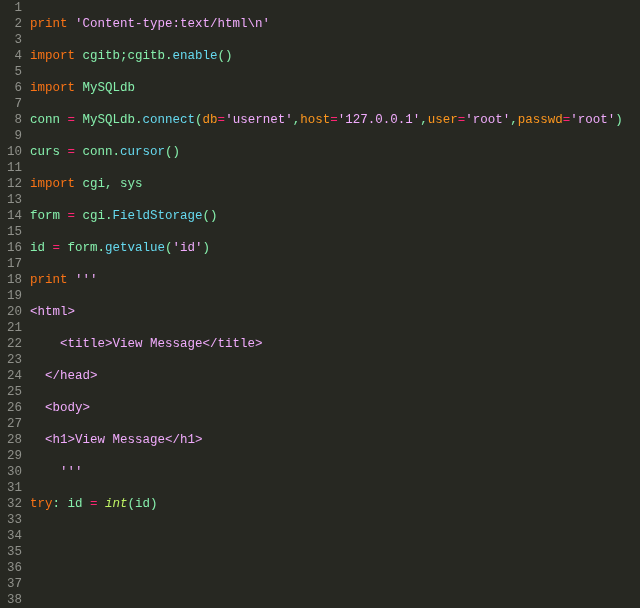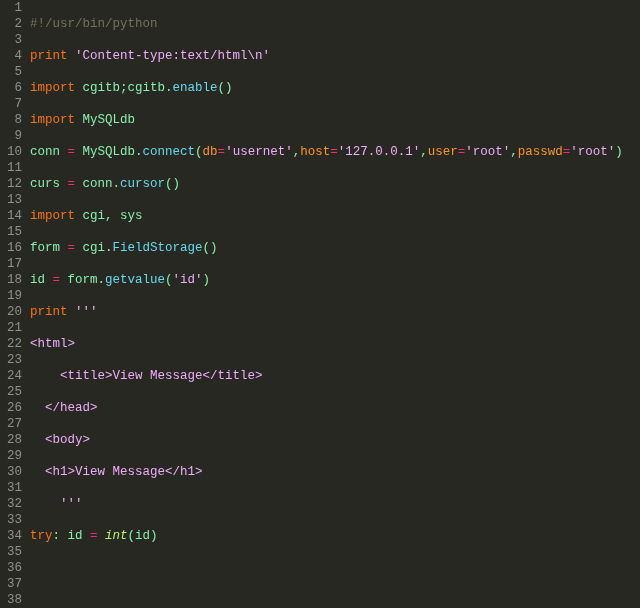--- a/index.html
+++ b/index.html
@@ -74,21 +74,20 @@
     <div>32</div>
     <div>33</div>
     <div>34</div>
     <div>35</div>
     <div>36</div>
     <div>37</div>
     <div>38</div>
 
   </div>
   <div class="code">
-<div class="line"><span class="c">#!/usr/bin/python</span></div>
 <div class="line"><span class="k">print</span> <span class="s">'Content-type:text/html\n'</span></div>
 <div class="line"><span class="k">import</span> <span class="n">cgitb</span><span class="n">;</span><span class="n">cgitb</span><span class="n">.</span><span class="f">enable</span><span class="n">()</span></div>
 <div class="line"><span class="k">import</span> <span class="n">MySQLdb</span></div>
 <div class="line"><span class="n">conn</span><span class="o"> = </span><span class="n">MySQLdb</span><span class="n">.</span><span class="f">connect</span><span class="n">(</span><span class="a">db</span><span class="o">=</span><span class="s">'usernet'</span><span class="n">,</span><span class="a">host</span><span class="o">=</span><span class="s">'127.0.0.1'</span><span class="n">,</span><span class="a">user</span><span class="o">=</span><span class="s">'root'</span><span class="n">,</span><span class="a">passwd</span><span class="o">=</span><span class="s">'root'</span><span class="n">)</span></div>
 <div class="line"><span class="n">curs</span><span class="o"> = </span><span class="n">conn</span><span class="n">.</span><span class="f">cursor</span><span class="n">()</span></div>
 <div class="line"><span class="k">import</span> <span class="n">cgi</span><span class="n">, </span><span class="n">sys</span></div>
 <div class="line"><span class="n">form</span><span class="o"> = </span><span class="n">cgi</span><span class="n">.</span><span class="f">FieldStorage</span><span class="n">()</span></div>
 <div class="line"><span class="n">id</span><span class="o"> = </span><span class="n">form</span><span class="n">.</span><span class="f">getvalue</span><span class="n">(</span><span class="s">'id'</span><span class="n">)</span></div>
 <div class="line"><span class="k">print</span> <span class="s">'''</span></div>
 <div class="line"><span class="s">&lt;html&gt;</span></div>

